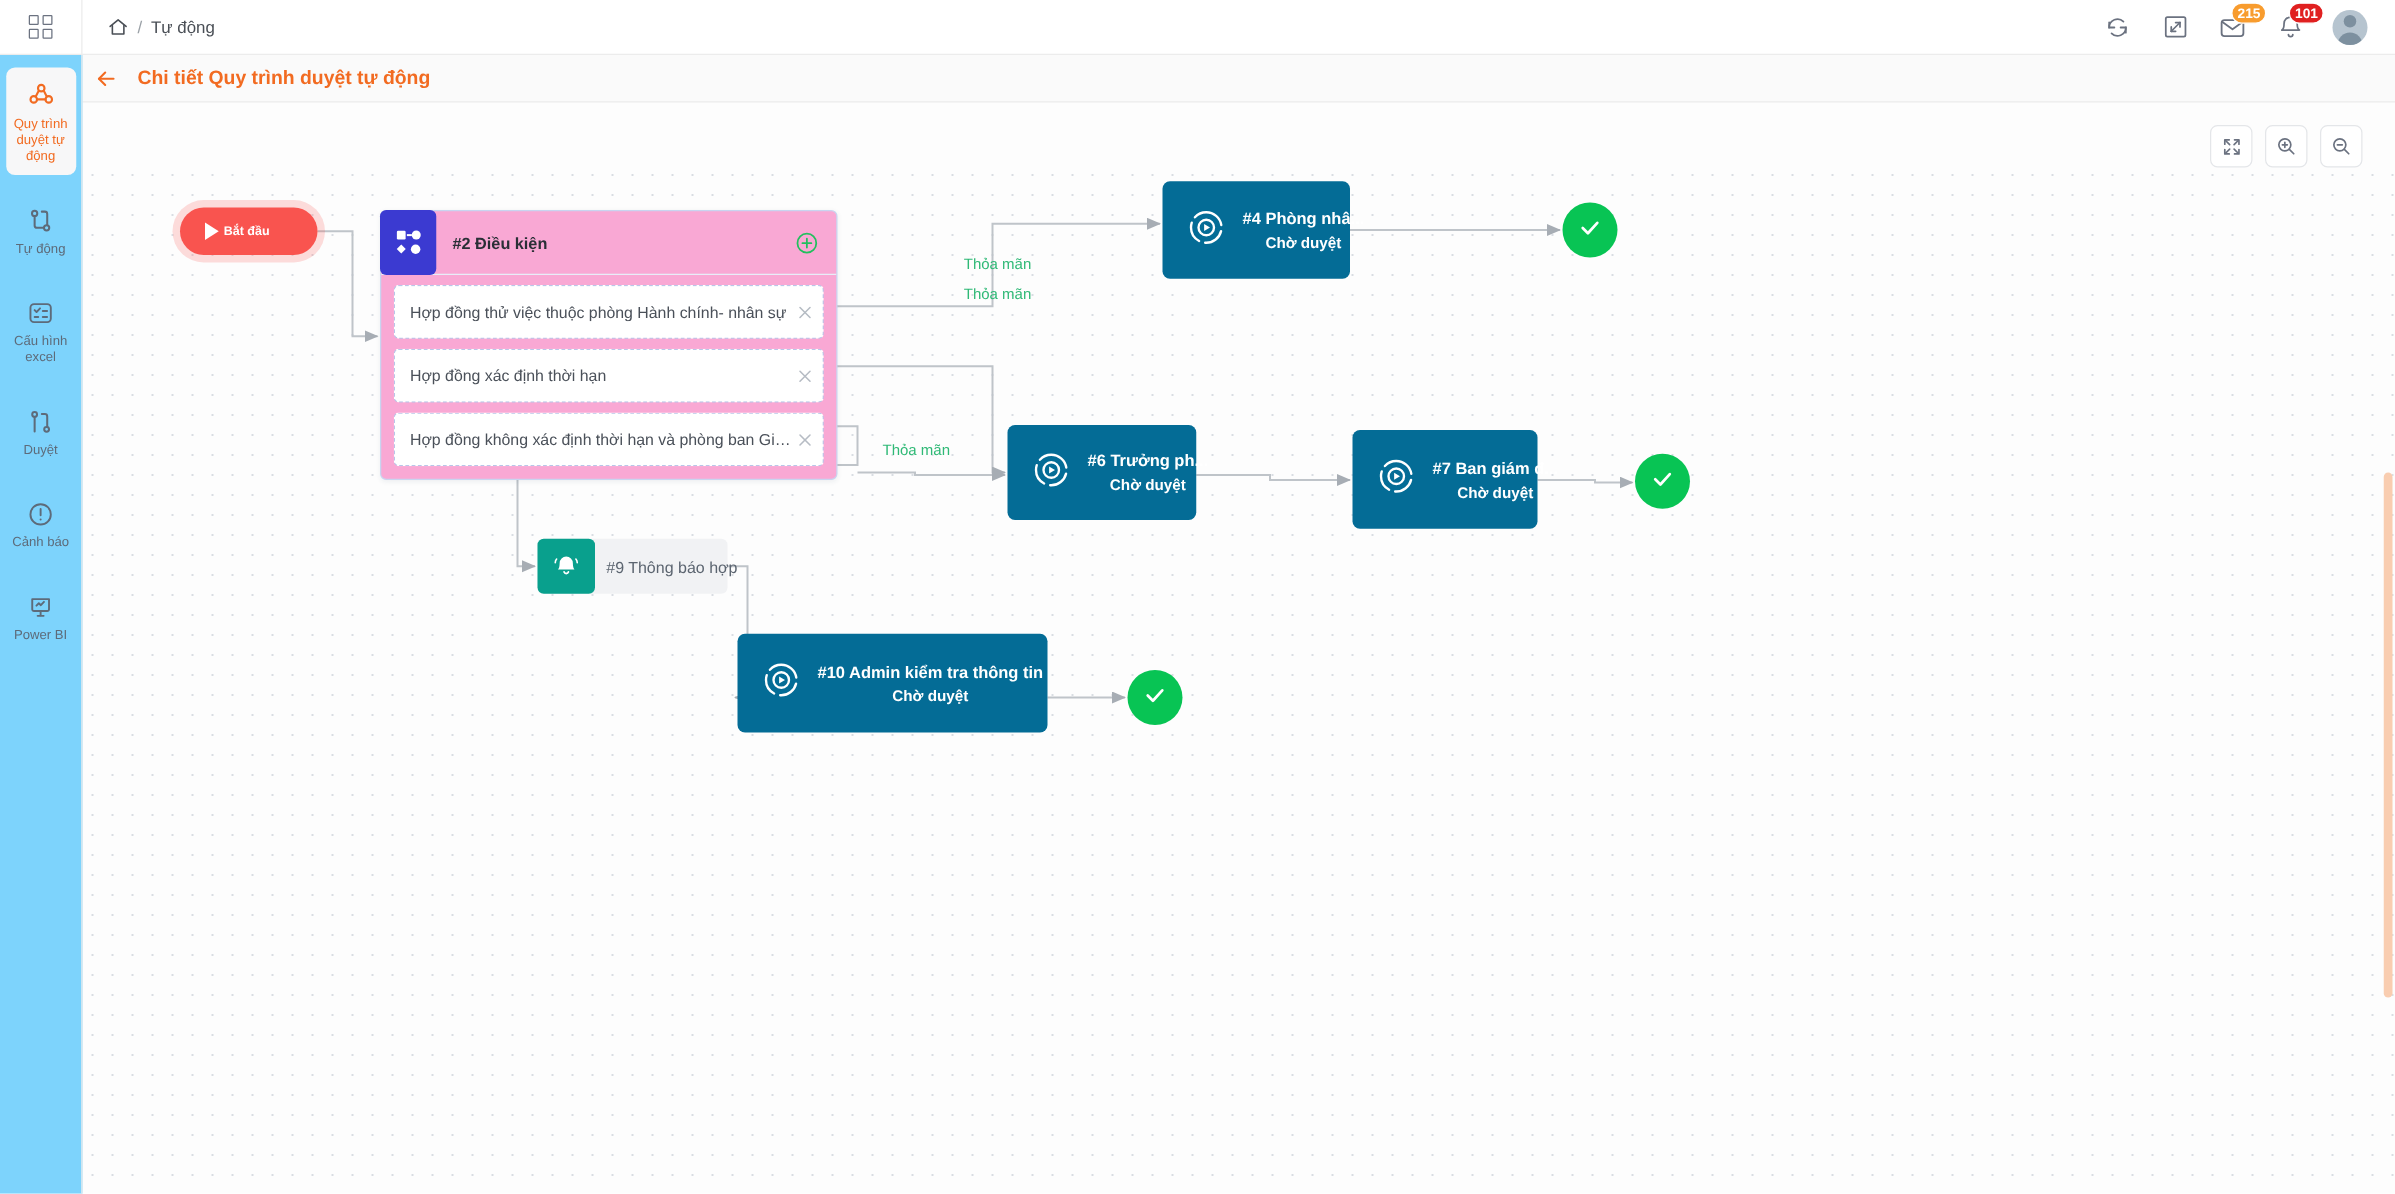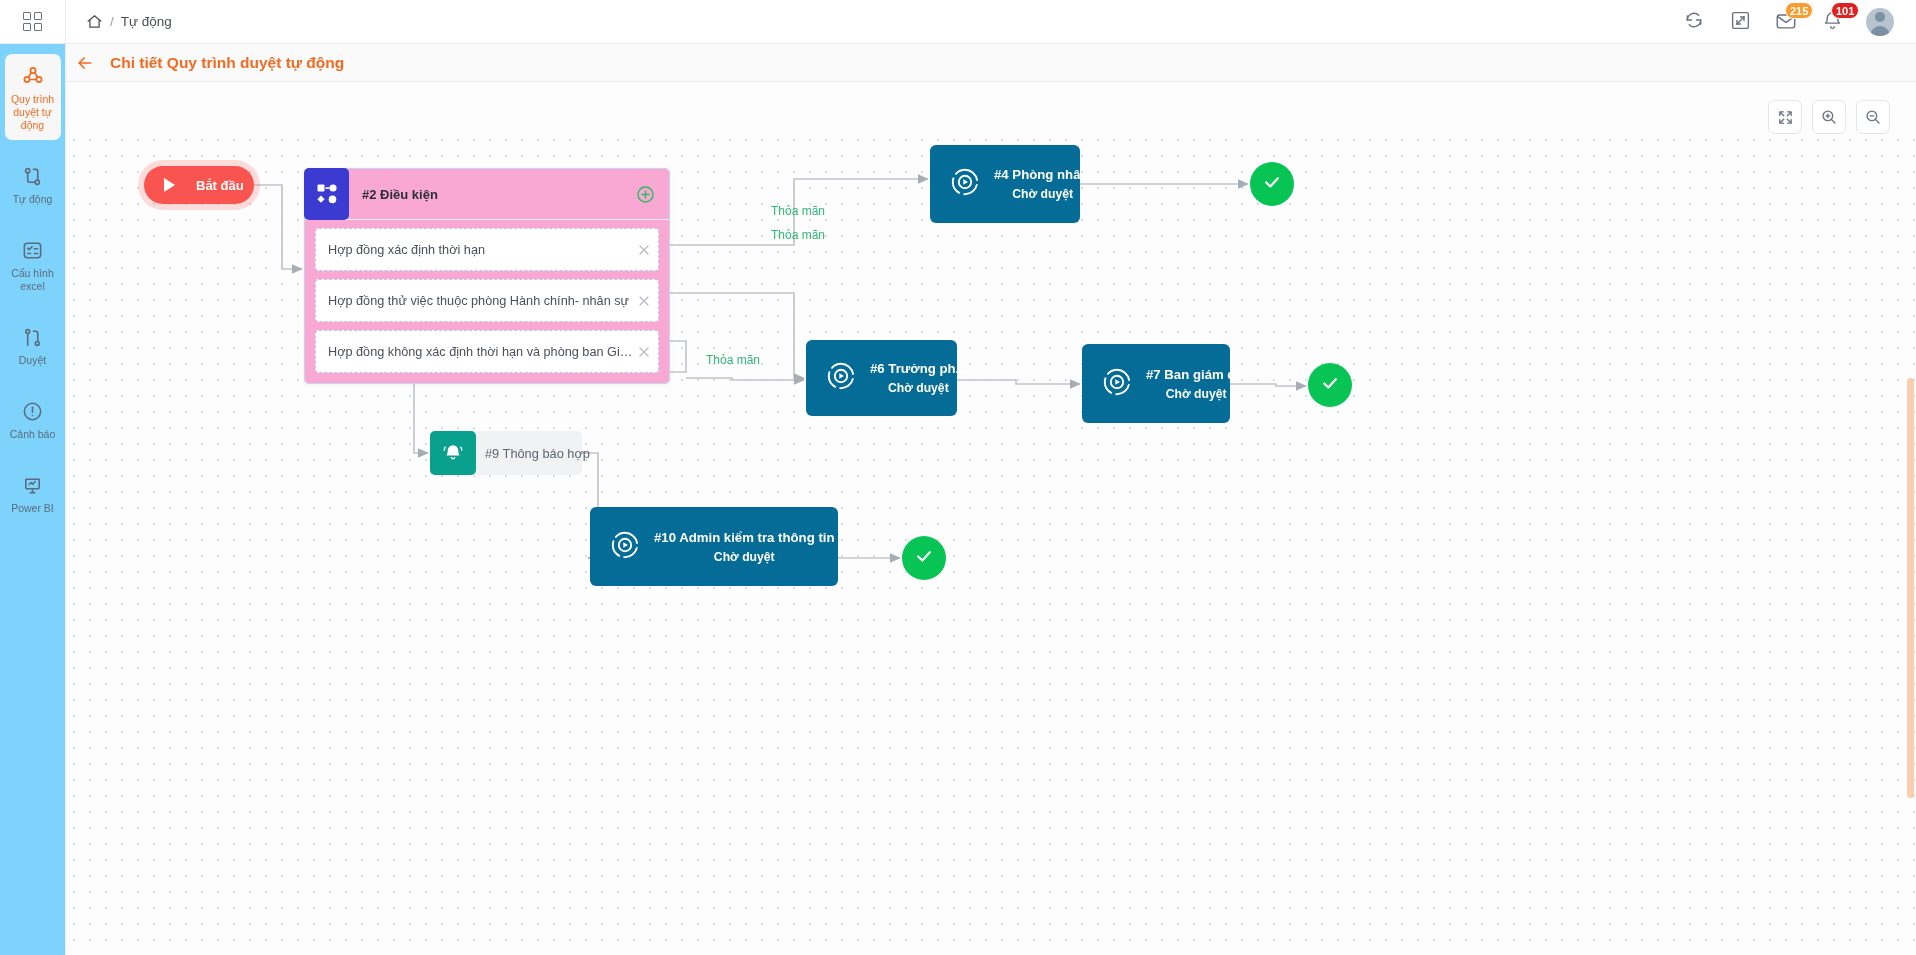--- a/index.html
+++ b/index.html
@@ -24,21 +24,21 @@
   .grid-icon i { display:block; border: 1.6px solid #6b7280; border-radius: 1px; }
   .breadcrumb {
     display: flex; align-items: center; gap: 7px; padding-left: 20px;
     font-size: 13.5px; color: #4a4f56;
   }
   .home-ico svg { display:block; }
   .crumb-sep { color: #9aa0a6; }
   .topbar-right {
     margin-left: auto; display: flex; align-items: center; gap: 22px; padding-right: 22px;
   }
-  .tb-ico { position: relative; width: 24px; height: 24px; cursor: pointer; display:flex;justify-content:center;}
+  .tb-ico { position: relative; width: 24px; height: 24px; cursor: pointer; display:flex;align-items:center;justify-content:center;}
   .tb-ico svg { display: block; }
   .badge {
     position: absolute; top: -8px; left: 11px;
     min-width: 22px; height: 17px; padding: 0 4px; border-radius: 9px;
     color: #fff; font-size: 11px; font-weight: 700; line-height: 17px; text-align: center;
     border: 1.5px solid #fff;
   }
   .badge.orange { background: #f89c2e; }
   .badge.red { background: #e02020; }
   .avatar-wrap { position: relative; width: 28px; height: 28px; border-radius: 50%; background: #b6c4cf; overflow: hidden; }
@@ -88,22 +88,22 @@
   }
   .graph { position: absolute; top: 0; left: 0; width: 1850px; height: 873px; }
   svg.edges { position: absolute; top: 0; left: 0; width: 1850px; height: 873px; pointer-events: none; }
 
   .node { position: absolute; }
 
   
   .start-node {
     width: 110px; height: 38px; border-radius: 19px;
     background: #f9544f; box-shadow: 0 0 0 6px rgba(249,84,79,0.20);
-    display: flex; align-items: center; gap: 21px; padding-left: 20px;
-    color: #fff; font-size: 13px; font-weight: 700; cursor: pointer;
+    display: flex; align-items: center; gap: 4px; padding-left: 20px;
+    color: #fff; font-size: 10px; font-weight: 700; cursor: pointer;
   }
   .play-tri { width: 0; height: 0; border-left: 11px solid #fff; border-top: 7px solid transparent; border-bottom: 7px solid transparent; }
 
   
   .cond-node {
     width: 366px; background: #f9a8d4; border: 1px solid #c9d4f0; border-radius: 5px;
     box-shadow: 0 1px 4px rgba(30,50,90,0.07);
   }
   .cond-head { height: 51px; display: flex; align-items: center; border-bottom: 1px solid #e8edf8; position: relative; }
   .cond-badge {
@@ -397,30 +397,30 @@
           <span class="cond-plus">
             <svg width="19" height="19" viewBox="0 0 24 24" fill="none" stroke="#23bf5e" stroke-width="1.8" stroke-linecap="round">
               <circle cx="12" cy="12" r="9.5"></circle>
                 <path d="M12 7.5v9"></path>
                 <path d="M7.5 12h9"></path>
             </svg>
           </span>
         </div>
         <div class="cond-body">
           <div class="cond-item">
-            <span class="cond-item-label">Hợp đồng xác định thời hạn</span>
+            <span class="cond-item-label">Hợp đồng thử việc thuộc phòng Hành chính- nhân sự</span>
             <span class="cond-item-x">
               <svg width="16" height="16" viewBox="0 0 24 24" fill="none" stroke="#b6bcc4" stroke-width="1.9" stroke-linecap="round">
                 <path d="M6 6l12 12"></path>
                   <path d="M18 6 6 18"></path>
               </svg>
             </span>
           </div>
           <div class="cond-item">
-            <span class="cond-item-label">Hợp đồng thử việc thuộc phòng Hành chính- nhân sự</span>
+            <span class="cond-item-label">Hợp đồng xác định thời hạn</span>
             <span class="cond-item-x">
               <svg width="16" height="16" viewBox="0 0 24 24" fill="none" stroke="#b6bcc4" stroke-width="1.9" stroke-linecap="round">
                 <path d="M6 6l12 12"></path>
                   <path d="M18 6 6 18"></path>
               </svg>
             </span>
           </div>
           <div class="cond-item">
             <span class="cond-item-label">Hợp đồng không xác định thời hạn và phòng ban Giá...</span>
             <span class="cond-item-x">

